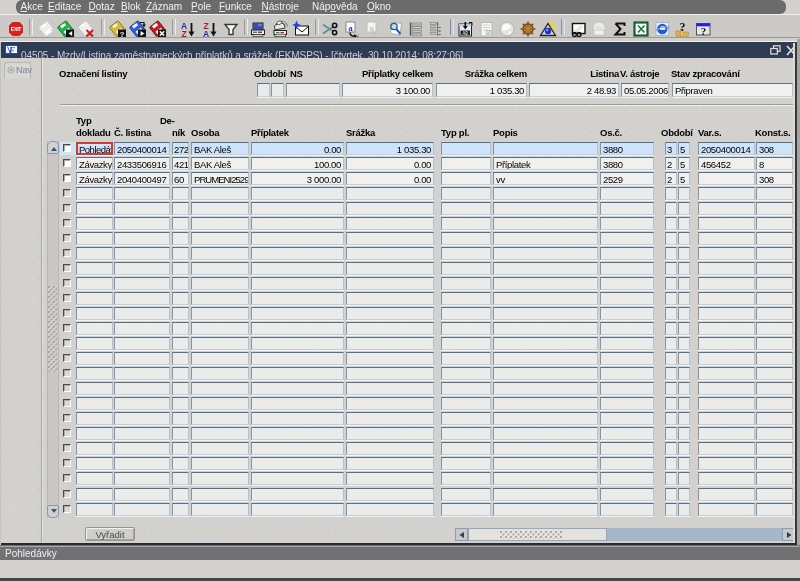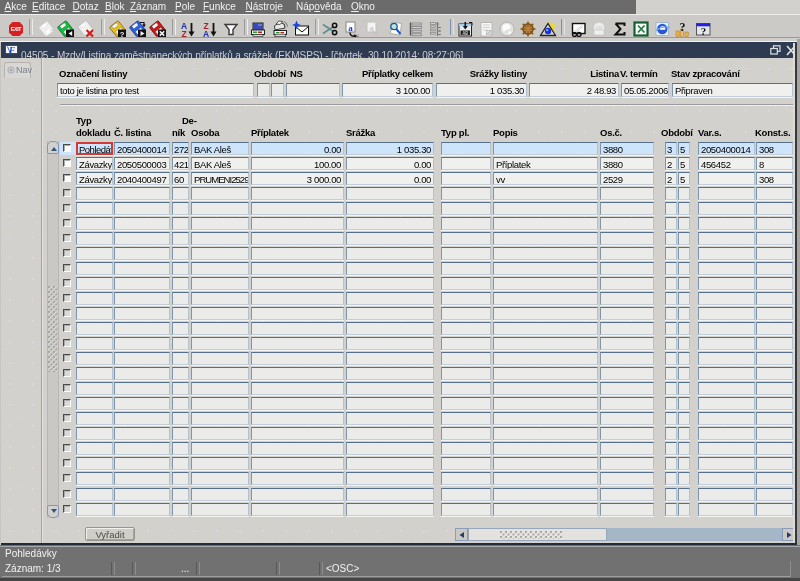--- a/index.html
+++ b/index.html
@@ -1,18 +1,18 @@
 <!DOCTYPE html>
 <html><head><meta charset="utf-8">
 <style>
 html,body{margin:0;padding:0;}
 body{width:800px;height:581px;overflow:hidden;font-family:"Liberation Sans",sans-serif;}
 #root{position:relative;width:800px;height:581px;background:#d2d1cd;font-size:10px;color:#000;}
 .abs{position:absolute;}
-#menubar{left:0;top:0;width:636px;height:14px;background:#6b6b6b;}
+#menubar{left:16px;top:0;width:770px;height:14px;background:#6b6b6b;border-radius:6px;}
 #menubar span{position:absolute;top:1px;color:#f2f2f2;font-size:10px;letter-spacing:0px;}
 #menubar u{text-decoration:underline;}
 #toolbar{left:0;top:14px;width:800px;height:25px;background:#cccac6;border-top:1px solid #efeeec;box-sizing:border-box;}
 #toolbar .sep{position:absolute;top:4px;width:2px;height:16px;border-left:1px solid #9a9a9a;border-right:1px solid #ececea;}
 #tbband{left:0;top:37px;width:800px;height:1px;background:#9a9a9a;}
 #mdit{left:0;top:38px;width:800px;height:3px;background:#cfcecb;border-bottom:1px solid #f2f1ef;}
 .icon{position:absolute;top:4.5px;width:18px;height:18px;}
 #titlebar{left:1px;top:42px;width:796px;height:16px;background:#2e3b50;}
 #titletext{position:absolute;left:20px;top:8px;color:#c9cdd4;font-size:10px;white-space:nowrap;letter-spacing:-0.1px;}
 #content{left:1px;top:58px;width:795px;height:485px;
@@ -295,37 +295,36 @@
 <div class="abs " style="left:3px;top:4px;width:27px;height:16px;background:#d8d7d3;border:1px solid #b7b5af;border-bottom:none;border-radius:3px 3px 0 0;box-sizing:border-box;"></div>
 <svg class="abs" style="left:6px;top:8px" width="8" height="8" viewBox="0 0 8 8">
         <circle cx="4" cy="4" r="3.2" fill="#cdced2" stroke="#9aa0aa" stroke-width="0.7"></circle>
         <circle cx="4" cy="4" r="1.3" fill="#a2a7b0"></circle>
       </svg>
 <div class="abs " style="left:15px;top:7px;width:14px;height:10px;color:#7a8292;font-size:9px;">Nav</div>
 <div class="abs lbl" style="left:58px;top:10px;width:120px;height:11px;">Označení listiny</div>
 <div class="abs lbl" style="left:253px;top:10px;width:120px;height:11px;">Období</div>
 <div class="abs lbl" style="left:289px;top:10px;width:120px;height:11px;">NS</div>
 <div class="abs lbl" style="left:312px;top:10px;width:120px;height:11px;text-align:right;">Příplatky celkem</div>
-<div class="abs lbl" style="left:406px;top:10px;width:120px;height:11px;text-align:right;">Srážky listiny</div>
+<div class="abs lbl" style="left:406px;top:10px;width:120px;height:11px;text-align:right;">Srážka celkem</div>
 <div class="abs lbl" style="left:498px;top:10px;width:120px;height:11px;text-align:right;">Listina</div>
-<div class="abs lbl" style="left:619px;top:10px;width:120px;height:11px;">V. termín</div>
+<div class="abs lbl" style="left:619px;top:10px;width:120px;height:11px;">V. ástroje</div>
 <div class="abs lbl" style="left:670px;top:10px;width:120px;height:11px;">Stav zpracování</div>
-<div class="abs fld" style="left:56px;top:25px;width:197px;height:14px;">toto je listina pro test</div>
 <div class="abs fld emp" style="left:256px;top:25px;width:13px;height:14px;"></div>
 <div class="abs fld emp" style="left:270px;top:25px;width:13px;height:14px;"></div>
 <div class="abs fld emp" style="left:284.5px;top:25px;width:54px;height:14px;"></div>
 <div class="abs fld num" style="left:341px;top:25px;width:91px;height:14px;">3 100.00</div>
 <div class="abs fld num" style="left:435px;top:25px;width:91px;height:14px;">1 035.30</div>
 <div class="abs fld num" style="left:527.5px;top:25px;width:90.5px;height:14px;">2 48.93</div>
 <div class="abs fld" style="left:620px;top:25px;width:47.5px;height:14px;">05.05.2006</div>
 <div class="abs fld" style="left:671px;top:25px;width:121px;height:14px;">Připraven</div>
 <div class="abs " style="left:59px;top:46px;width:733px;height:1px;background:#9b9b9b;"></div>
 <div class="abs " style="left:59px;top:47px;width:733px;height:1px;background:#f0efee;"></div>
 <div class="abs lbl" style="left:75px;top:56.5px;width:120px;height:11px;">Typ</div>
-<div class="abs lbl" style="left:181px;top:56.5px;width:120px;height:11px;">De-</div>
+<div class="abs lbl" style="left:159px;top:56.5px;width:120px;height:11px;">De-</div>
 <div class="abs lbl" style="left:75px;top:68.5px;width:120px;height:11px;">dokladu</div>
 <div class="abs lbl" style="left:113px;top:68.5px;width:120px;height:11px;">Č. listina</div>
 <div class="abs lbl" style="left:171px;top:68.5px;width:120px;height:11px;">ník</div>
 <div class="abs lbl" style="left:190px;top:68.5px;width:120px;height:11px;">Osoba</div>
 <div class="abs lbl" style="left:250px;top:68.5px;width:120px;height:11px;">Příplatek</div>
 <div class="abs lbl" style="left:345px;top:68.5px;width:120px;height:11px;">Srážka</div>
 <div class="abs lbl" style="left:440px;top:68.5px;width:120px;height:11px;">Typ pl.</div>
 <div class="abs lbl" style="left:492px;top:68.5px;width:120px;height:11px;">Popis</div>
 <div class="abs lbl" style="left:599px;top:68.5px;width:120px;height:11px;">Os.č.</div>
 <div class="abs lbl" style="left:660px;top:68.5px;width:120px;height:11px;">Období</div>
@@ -341,21 +340,21 @@
 <div class="abs fld sel num" style="left:345px;top:84px;width:88px;height:13px;">1 035.30</div>
 <div class="abs fld sel" style="left:440px;top:84px;width:50px;height:13px;"></div>
 <div class="abs fld sel" style="left:492px;top:84px;width:105px;height:13px;"></div>
 <div class="abs fld sel" style="left:599px;top:84px;width:54px;height:13px;">3880</div>
 <div class="abs fld sel" style="left:664px;top:84px;width:12px;height:13px;padding:1px 0 0 1px;">3</div>
 <div class="abs fld sel" style="left:677px;top:84px;width:12px;height:13px;padding:1px 0 0 1px;">5</div>
 <div class="abs fld sel" style="left:697px;top:84px;width:56.5px;height:13px;">2050400014</div>
 <div class="abs fld sel" style="left:755px;top:84px;width:37px;height:13px;">308</div>
 <div class="abs cbx" style="left:62px;top:101px;width:8px;height:8px;"></div>
 <div class="abs fld" style="left:75px;top:99px;width:37px;height:13px;">Závazky</div>
-<div class="abs fld" style="left:113px;top:99px;width:56px;height:13px;">2050500003</div>
+<div class="abs fld" style="left:113px;top:99px;width:56px;height:13px;">2433506916</div>
 <div class="abs fld" style="left:171px;top:99px;width:17px;height:13px;padding:1px 0 0 1px;">421</div>
 <div class="abs fld" style="left:190px;top:99px;width:58px;height:13px;">BAK Aleš</div>
 <div class="abs fld num" style="left:250px;top:99px;width:93px;height:13px;">100.00</div>
 <div class="abs fld num" style="left:345px;top:99px;width:88px;height:13px;">0.00</div>
 <div class="abs fld" style="left:440px;top:99px;width:50px;height:13px;"></div>
 <div class="abs fld" style="left:492px;top:99px;width:105px;height:13px;">Příplatek</div>
 <div class="abs fld" style="left:599px;top:99px;width:54px;height:13px;">3880</div>
 <div class="abs fld" style="left:664px;top:99px;width:12px;height:13px;padding:1px 0 0 1px;">2</div>
 <div class="abs fld" style="left:677px;top:99px;width:12px;height:13px;padding:1px 0 0 1px;">5</div>
 <div class="abs fld" style="left:697px;top:99px;width:56.5px;height:13px;">456452</div>
@@ -707,25 +706,13 @@
 </div>
 <div class="abs" style="left:793px;top:43px;width:2px;height:502px;background:#dcdbd8;"></div>
 <div class="abs" style="left:795px;top:43px;width:2px;height:502px;background:#383838;"></div>
 <div class="abs" style="left:797px;top:39px;width:3px;height:507px;background:#a5a5a3;"></div>
 <div class="abs" style="left:1px;top:543px;width:796px;height:2px;background:#232c3c;"></div>
 <div class="abs" style="left:0px;top:545px;width:800px;height:1px;background:#6e6e6e;"></div>
 <div class="abs" style="left:0px;top:43px;width:1px;height:500px;background:#c6c5c1;"></div>
 <div id="msgbar" class="abs">
       <div class="stxt" style="left:5px;top:1px">Pohledávky</div>
     </div>
-<div id="recbar" class="abs">
-<div class="rsep" style="left:111px"></div>
-<div class="rsep" style="left:132px"></div>
-<div class="rsep" style="left:196px"></div>
-<div class="rsep" style="left:276px"></div>
-<div class="rsep" style="left:319px"></div>
-<div class="stxt" style="left:5px;top:3px">Záznam: 1/3</div>
-<div class="stxt" style="left:181px;top:3px">...</div>
-<div class="stxt" style="left:326px;top:3px">&lt;OSC&gt;</div>
-<div class="abs" style="left:2px;top:16px;width:788px;height:1px;background:#9e9e9e;"></div>
-<div class="abs" style="left:790px;top:1px;width:1px;height:16px;background:#8e8e8e;"></div>
-</div>
 <div id="botstrip" class="abs"></div>
 </div>
 </body></html>

